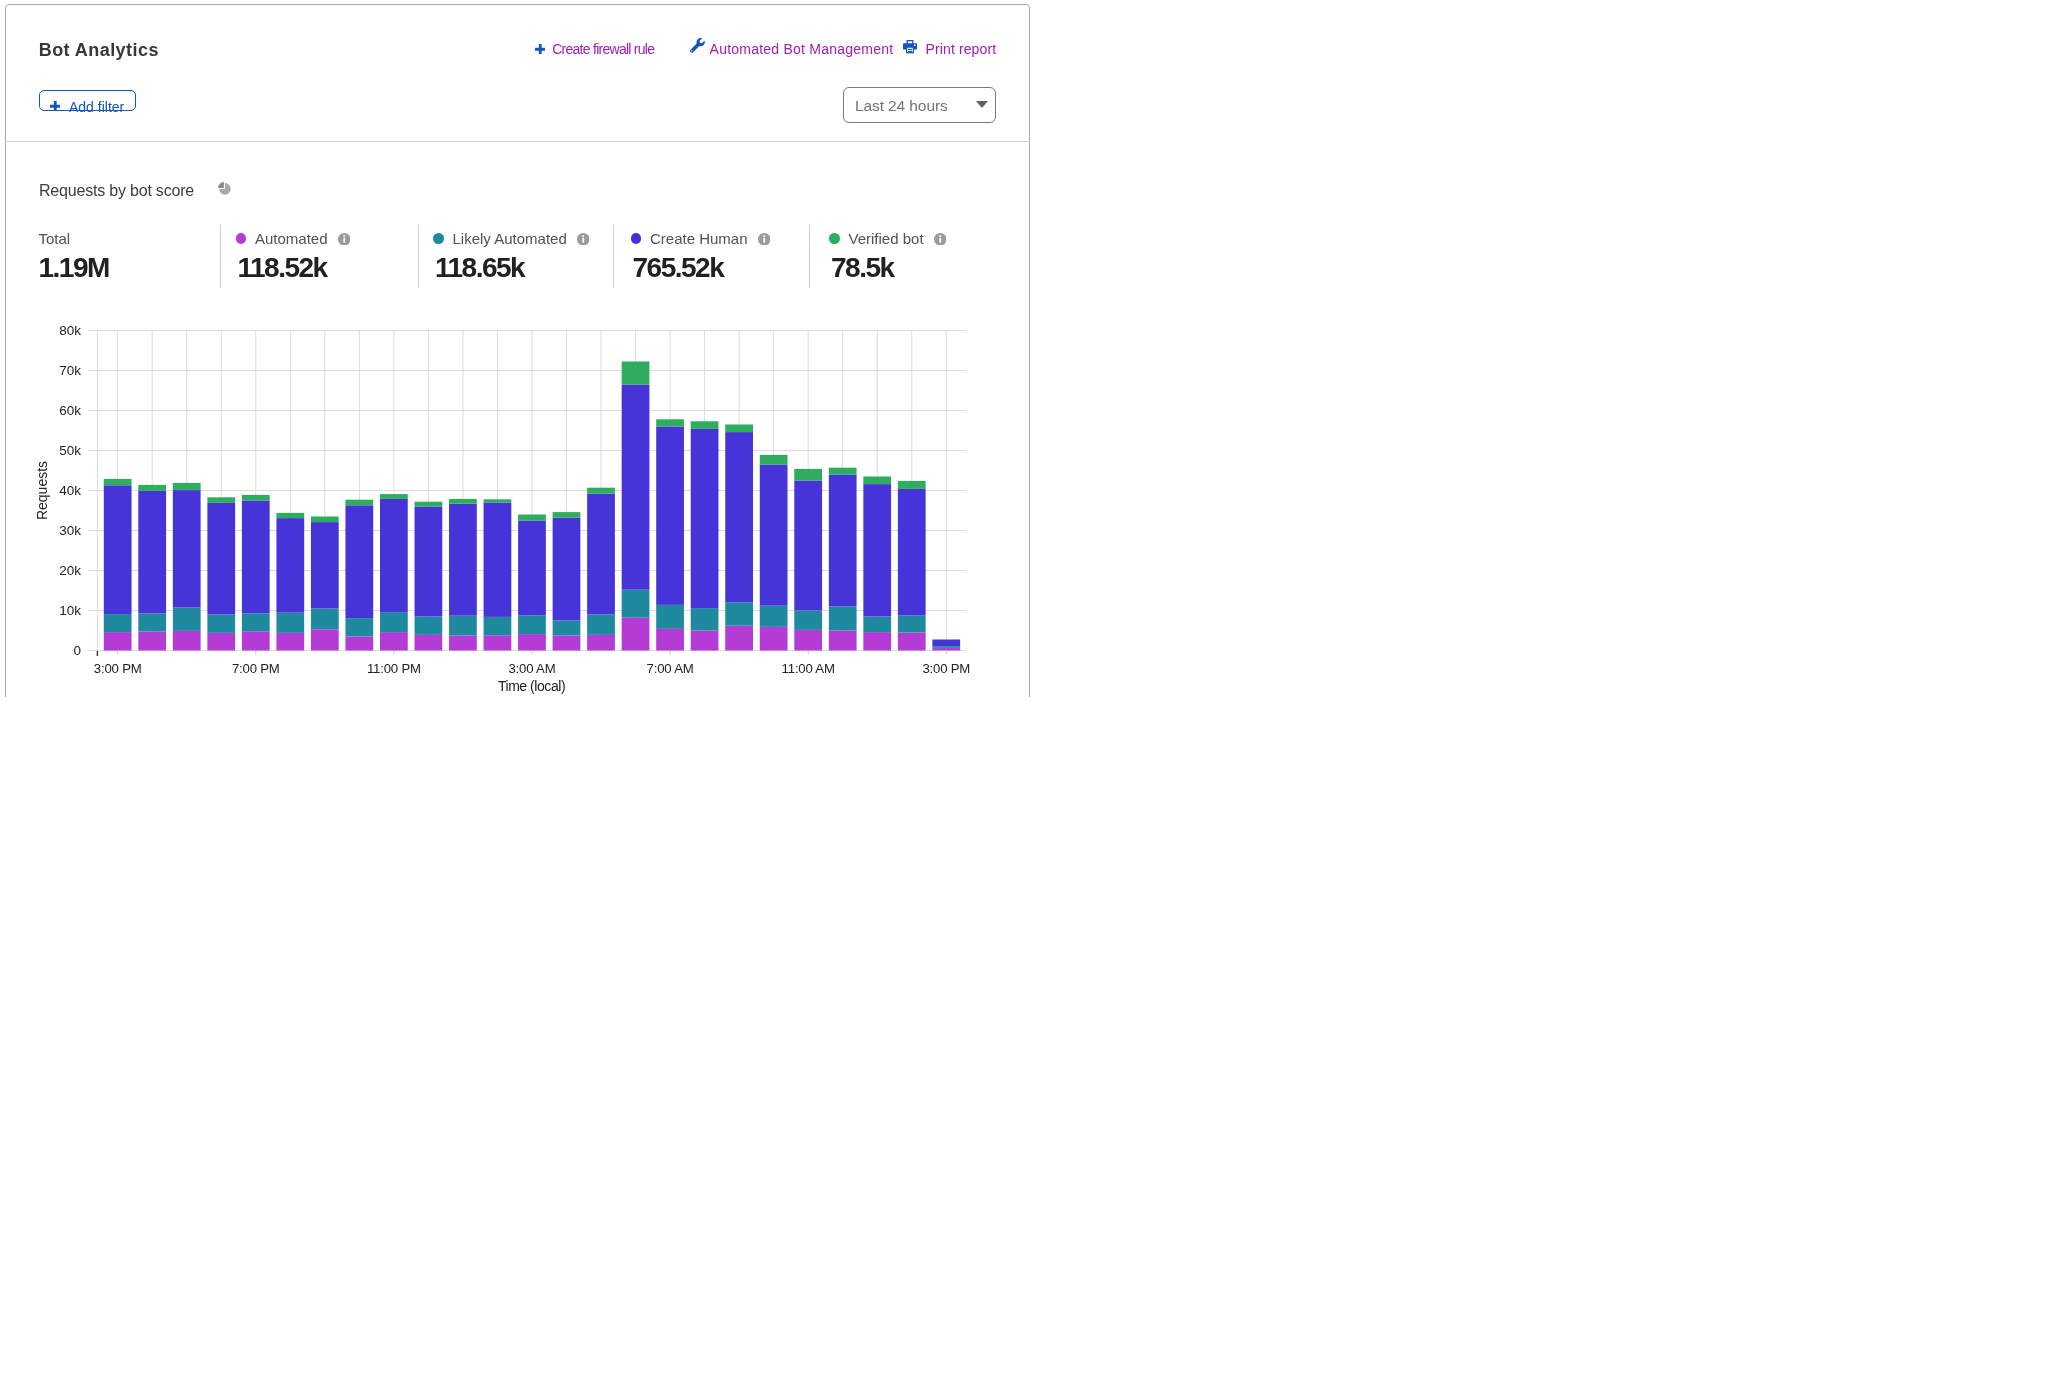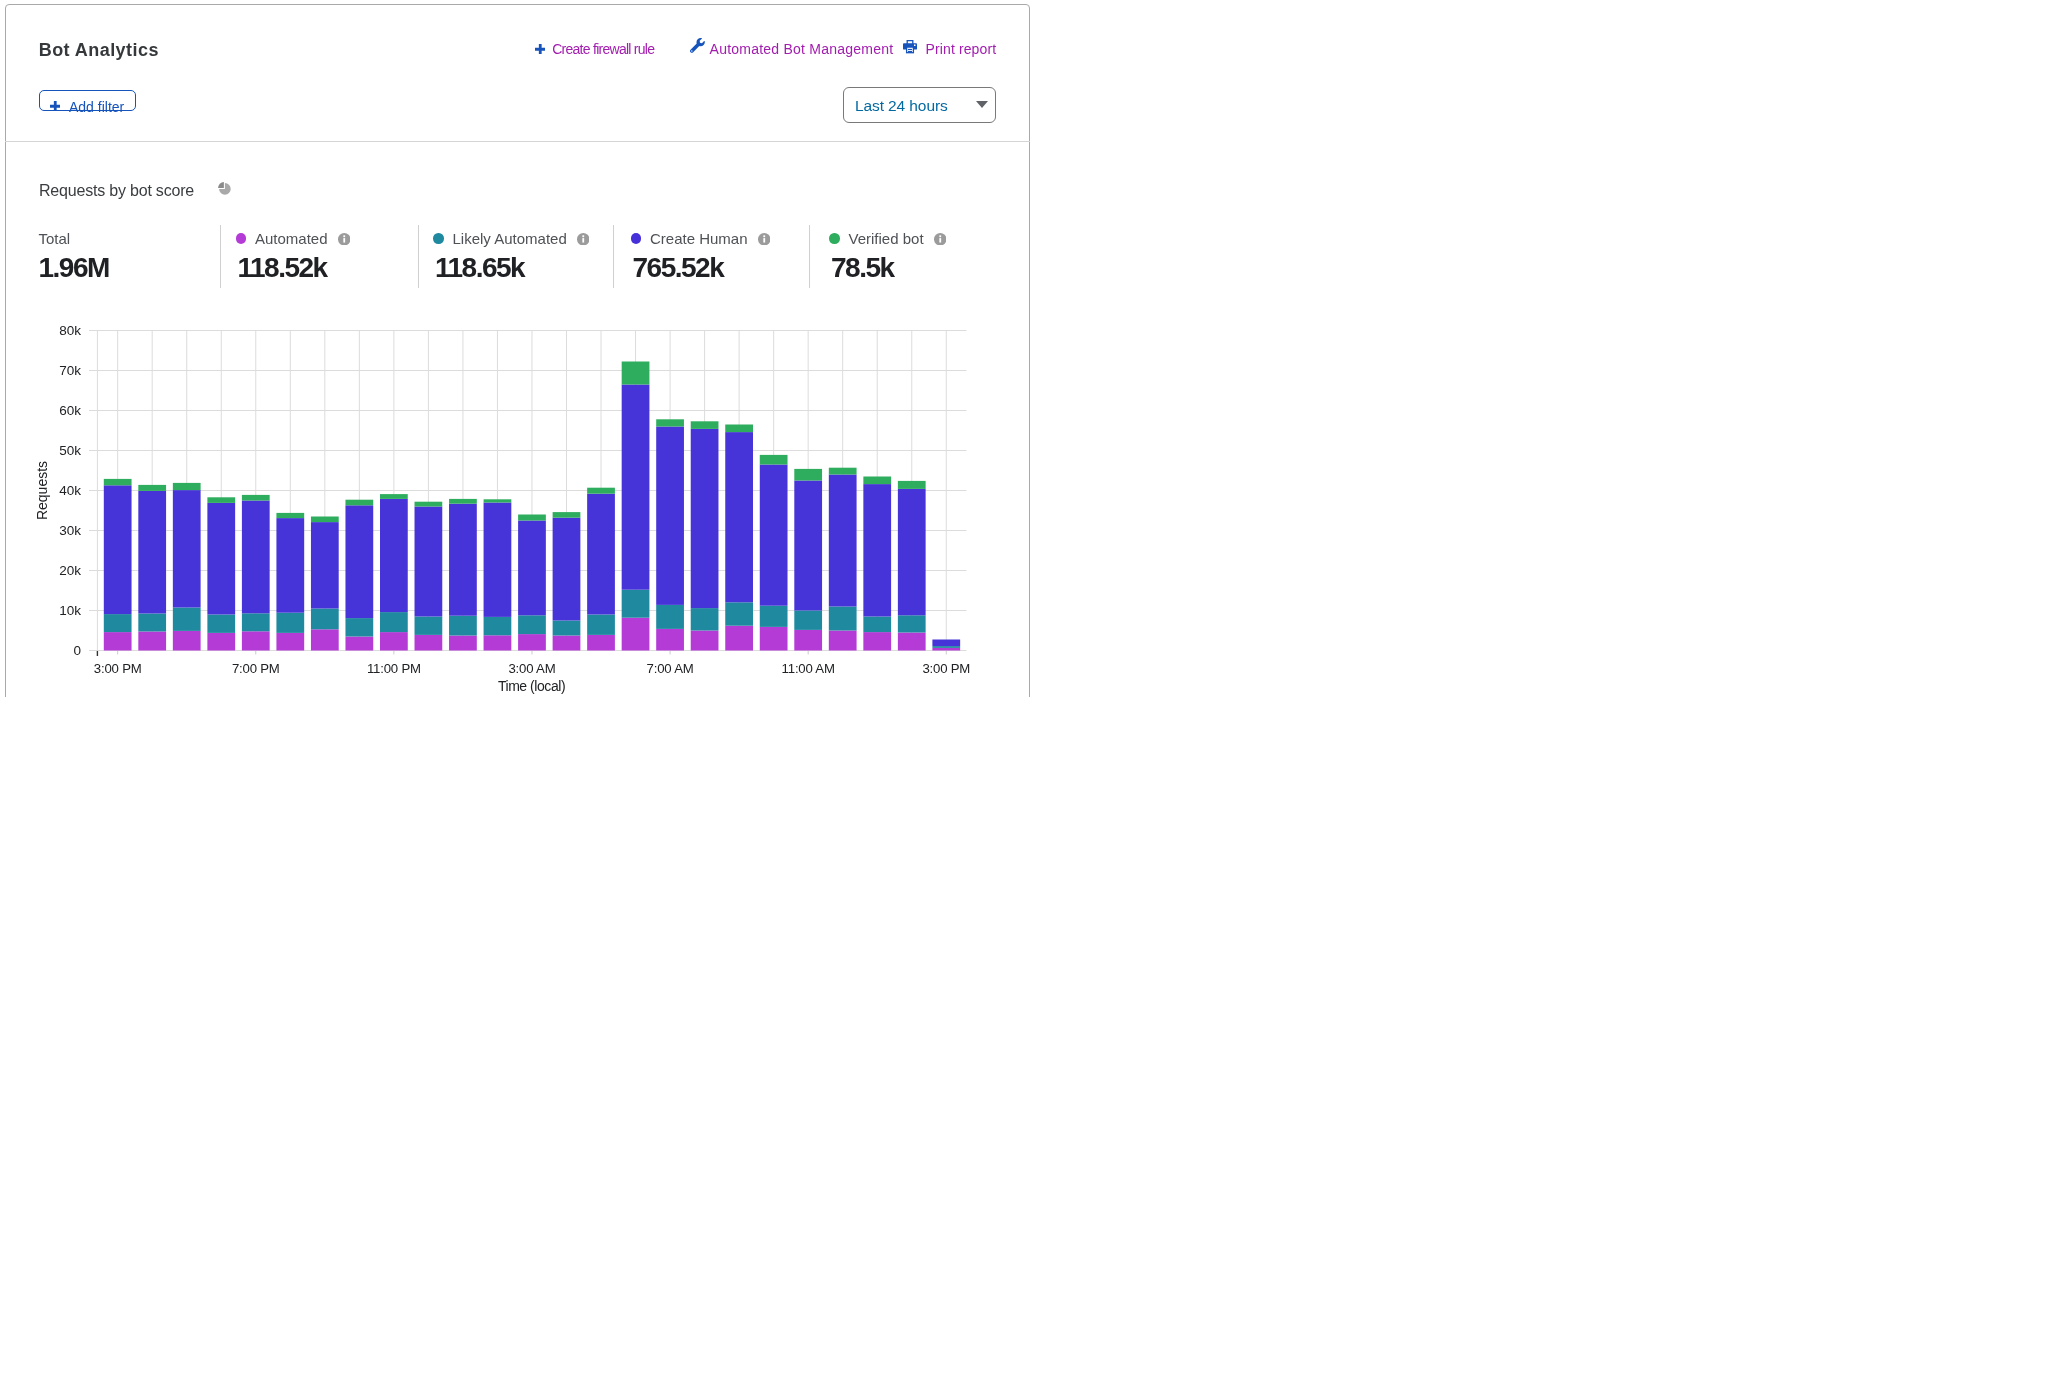--- a/index.html
+++ b/index.html
@@ -11,21 +11,21 @@
 h1 { position:absolute; left:38.7px; top:39.5px; font-size:18px; font-weight:700;
   color:#36393b; letter-spacing:0.45px; }
 .lk { position:absolute; top:40.7px; font-size:14px; color:#a21caf; line-height:16px; white-space:nowrap; }
 .ic { position:absolute; }
 .ic svg, .pieicon svg { display:block; }
 .addfilter { position:absolute; left:38.5px; top:89.5px; width:97px; height:21px;
   border:1.5px solid #1654bc; border-radius:5px; }
 .addfilter span { position:absolute; left:29.5px; top:8.9px; font-size:14px; color:#1654bc; line-height:16px; }
 .select { position:absolute; left:843px; top:87px; width:153px; height:36px;
   border:1px solid #797979; border-radius:6px; }
-.select span { position:absolute; left:11px; top:9.1px; font-size:15.5px; color:#0369a1; line-height:17px; letter-spacing:-0.1px; }
+.select span { position:absolute; left:11px; top:9.1px; font-size:15.5px; color:#737373; line-height:17px; letter-spacing:-0.1px; }
 .select .caret { position:absolute; right:7.5px; top:13.3px; width:0; height:0;
   border-left:6.2px solid transparent; border-right:6.2px solid transparent;
   border-top:7.2px solid #5f6266; }
 h2 { position:absolute; left:39px; top:181.5px; font-size:16px; font-weight:400;
   color:#3a3d40; letter-spacing:-0.2px; }
 .pieicon { position:absolute; left:218px; top:182.3px; }
 .scol { position:absolute; top:229.5px; }
 .srow1 { height:18px; line-height:18px; white-space:nowrap; }
 .dot { display:inline-block; width:10.5px; height:10.5px; border-radius:50%;
   vertical-align:0px; margin-left:-2px; margin-right:9px; }
@@ -75,21 +75,21 @@
   </div>
 <h2>Requests by bot score</h2>
 <span class="pieicon">
     <svg width="13" height="13" viewBox="0 0 13 13">
       <path d="M6.9 1.1 A5.8 5.8 0 1 1 1.1 6.9 L6.9 6.9 Z" fill="#a9a9a9"></path>
       <path d="M5.9 0.1 A5.8 5.8 0 0 0 0.1 5.9 L5.9 5.9 Z" fill="#8a8a8a"></path>
     </svg>
   </span>
 <div class="scol" style="left:38.5px">
     <div class="srow1"><span class="slabel">Total</span></div>
-    <div class="snum">1.96M</div>
+    <div class="snum">1.19M</div>
   </div>
 <div class="scol" style="left:237.5px">
     <div class="srow1"><span class="dot" style="background:#b43bd6"></span><span class="slabel">Automated</span><span class="iicon"><svg width="12.5" height="12.5" viewBox="0 0 14 14" style="vertical-align:-1.5px">
           <circle cx="7" cy="7" r="7" fill="#9b9b9b"></circle>
           <rect x="6" y="5.7" width="2" height="5" fill="#fff"></rect>
           <rect x="6" y="2.6" width="2" height="2.1" fill="#fff"></rect>
         </svg></span></div>
     <div class="snum">118.52k</div>
   </div>
 <div class="scol" style="left:435.0px">

